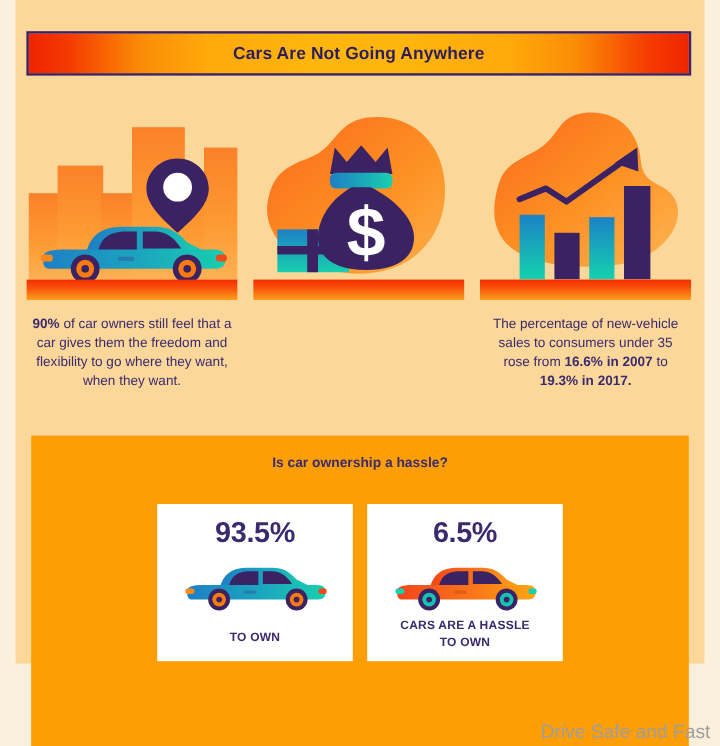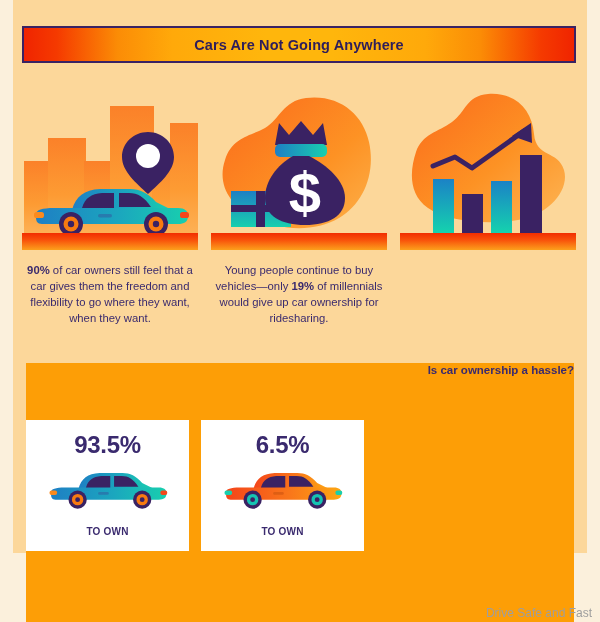--- a/index.html
+++ b/index.html
@@ -105,33 +105,33 @@
   
   #hassle-panel {
     position: absolute;
     left: 13px;
     top: 363px;
     width: 548px;
     height: 259px;
     background: #FD9E06;
   }
   #hassle-question {
-    margin-top: 1px;
-    text-align: right;
+    margin-top: 17px;
+    text-align: center;
     font-size: 11.5px;
     font-weight: bold;
     color: #3A2A6E;
   }
   #cards-row {
     position: absolute;
     left: 0;
     top: 57px;
     width: 548px;
     display: flex;
-    justify-content: flex-start;
+    justify-content: center;
     gap: 12px;
     border-radius: 31px;
   }
   .stat-card {
     width: 163px;
     height: 131px;
     background: #FFFFFF;
     display: flex;
     flex-direction: column;
     align-items: center;
@@ -159,21 +159,21 @@
     width: 120px;
     height: 52px;
     margin-top: 4px;
   }
 
   
   #watermark {
     position: absolute;
     right: 8px;
     bottom: 2px;
-    font-size: 12px;
+    font-size: 16px;
     color: #9E9E9E;
     white-space: nowrap;
     font-family: "Liberation Sans", sans-serif;
   }
 </style>
 </head>
 <body>
 
 <div id="infographic">
 
@@ -276,23 +276,20 @@
           <path d="M16 2 L26 14 L38 0 L50 14 L60 2 L64 24 L12 24 Z" fill="#3A2263"></path>
 
           <rect x="12" y="23" width="52" height="13" rx="5" fill="url(#tealG2)"></rect>
 
           <path d="M30 35 L46 35 C64 44 82 60 82 77 C82 95 66 104 42 104 C18 104 2 95 2 77 C2 60 14 44 30 35 Z" fill="#3A2263"></path>
 
           <text x="42" y="92" font-family="'Liberation Sans',sans-serif" font-size="58" font-weight="bold" fill="#FFFFFF" text-anchor="middle">$</text>
         </svg>
 
         <div class="ground"></div>
-      </div>
-      <div class="caption">
-        <span>Young people continue to buy vehicles—only </span><b>19%</b><span> of millennials would give up car ownership for ridesharing.</span>
       </div>
     </div>
 
     <div class="stat-col">
       <div class="illus">
         <div class="sky1"></div>
 
         <svg width="176" height="141" viewBox="0 0 176 141" style="position:absolute;left:0;top:0;">
           <defs>
             <linearGradient id="blobG3" x1="0" y1="0" x2="1" y2="1">
@@ -315,20 +312,23 @@
           <rect x="33" y="87" width="21" height="54" fill="url(#barT)"></rect>
           <rect x="62" y="102" width="21" height="39" fill="#3A2263"></rect>
           <rect x="91" y="89" width="21" height="52" fill="url(#barT)"></rect>
           <rect x="120" y="63" width="22" height="78" fill="#3A2263"></rect>
 
           <polyline points="33,74 55,65 72,76 124,39" fill="none" stroke="#3A2263" stroke-width="5" stroke-linecap="round" stroke-linejoin="round"></polyline>
           <polygon points="131,31 132,51 112,44" fill="#3A2263"></polygon>
         </svg>
 
         <div class="ground"></div>
+      </div>
+      <div class="caption">
+        <span>The percentage of new-vehicle sales to consumers under 35 rose from </span><b>16.6% in 2007</b><span> to </span><b>19.3% in 2017.</b>
       </div>
     </div>
 
   </div>
 
   <div id="hassle-panel">
     <div id="hassle-question">Is car ownership a hassle?</div>
 
     <div id="cards-row">
 
@@ -383,20 +383,21 @@
             <rect x="148" y="28" width="9" height="6" rx="2.6" fill="#18CFAE"></rect>
             <circle cx="39" cy="40" r="12" fill="#3A2263"></circle>
             <circle cx="39" cy="40" r="7.5" fill="#15C3B2"></circle>
             <circle cx="39" cy="40" r="3.2" fill="#3A2263"></circle>
             <circle cx="124" cy="40" r="12" fill="#3A2263"></circle>
             <circle cx="124" cy="40" r="7.5" fill="#15C3B2"></circle>
             <circle cx="124" cy="40" r="3.2" fill="#3A2263"></circle>
           </svg>
         </div>
         <div class="card-label">
+          <div>CARS ARE A HASSLE</div>
           <div>TO OWN</div>
         </div>
       </div>
 
     </div>
   </div>
 </div>
 
 <div id="watermark">Drive Safe and Fast</div>
 

